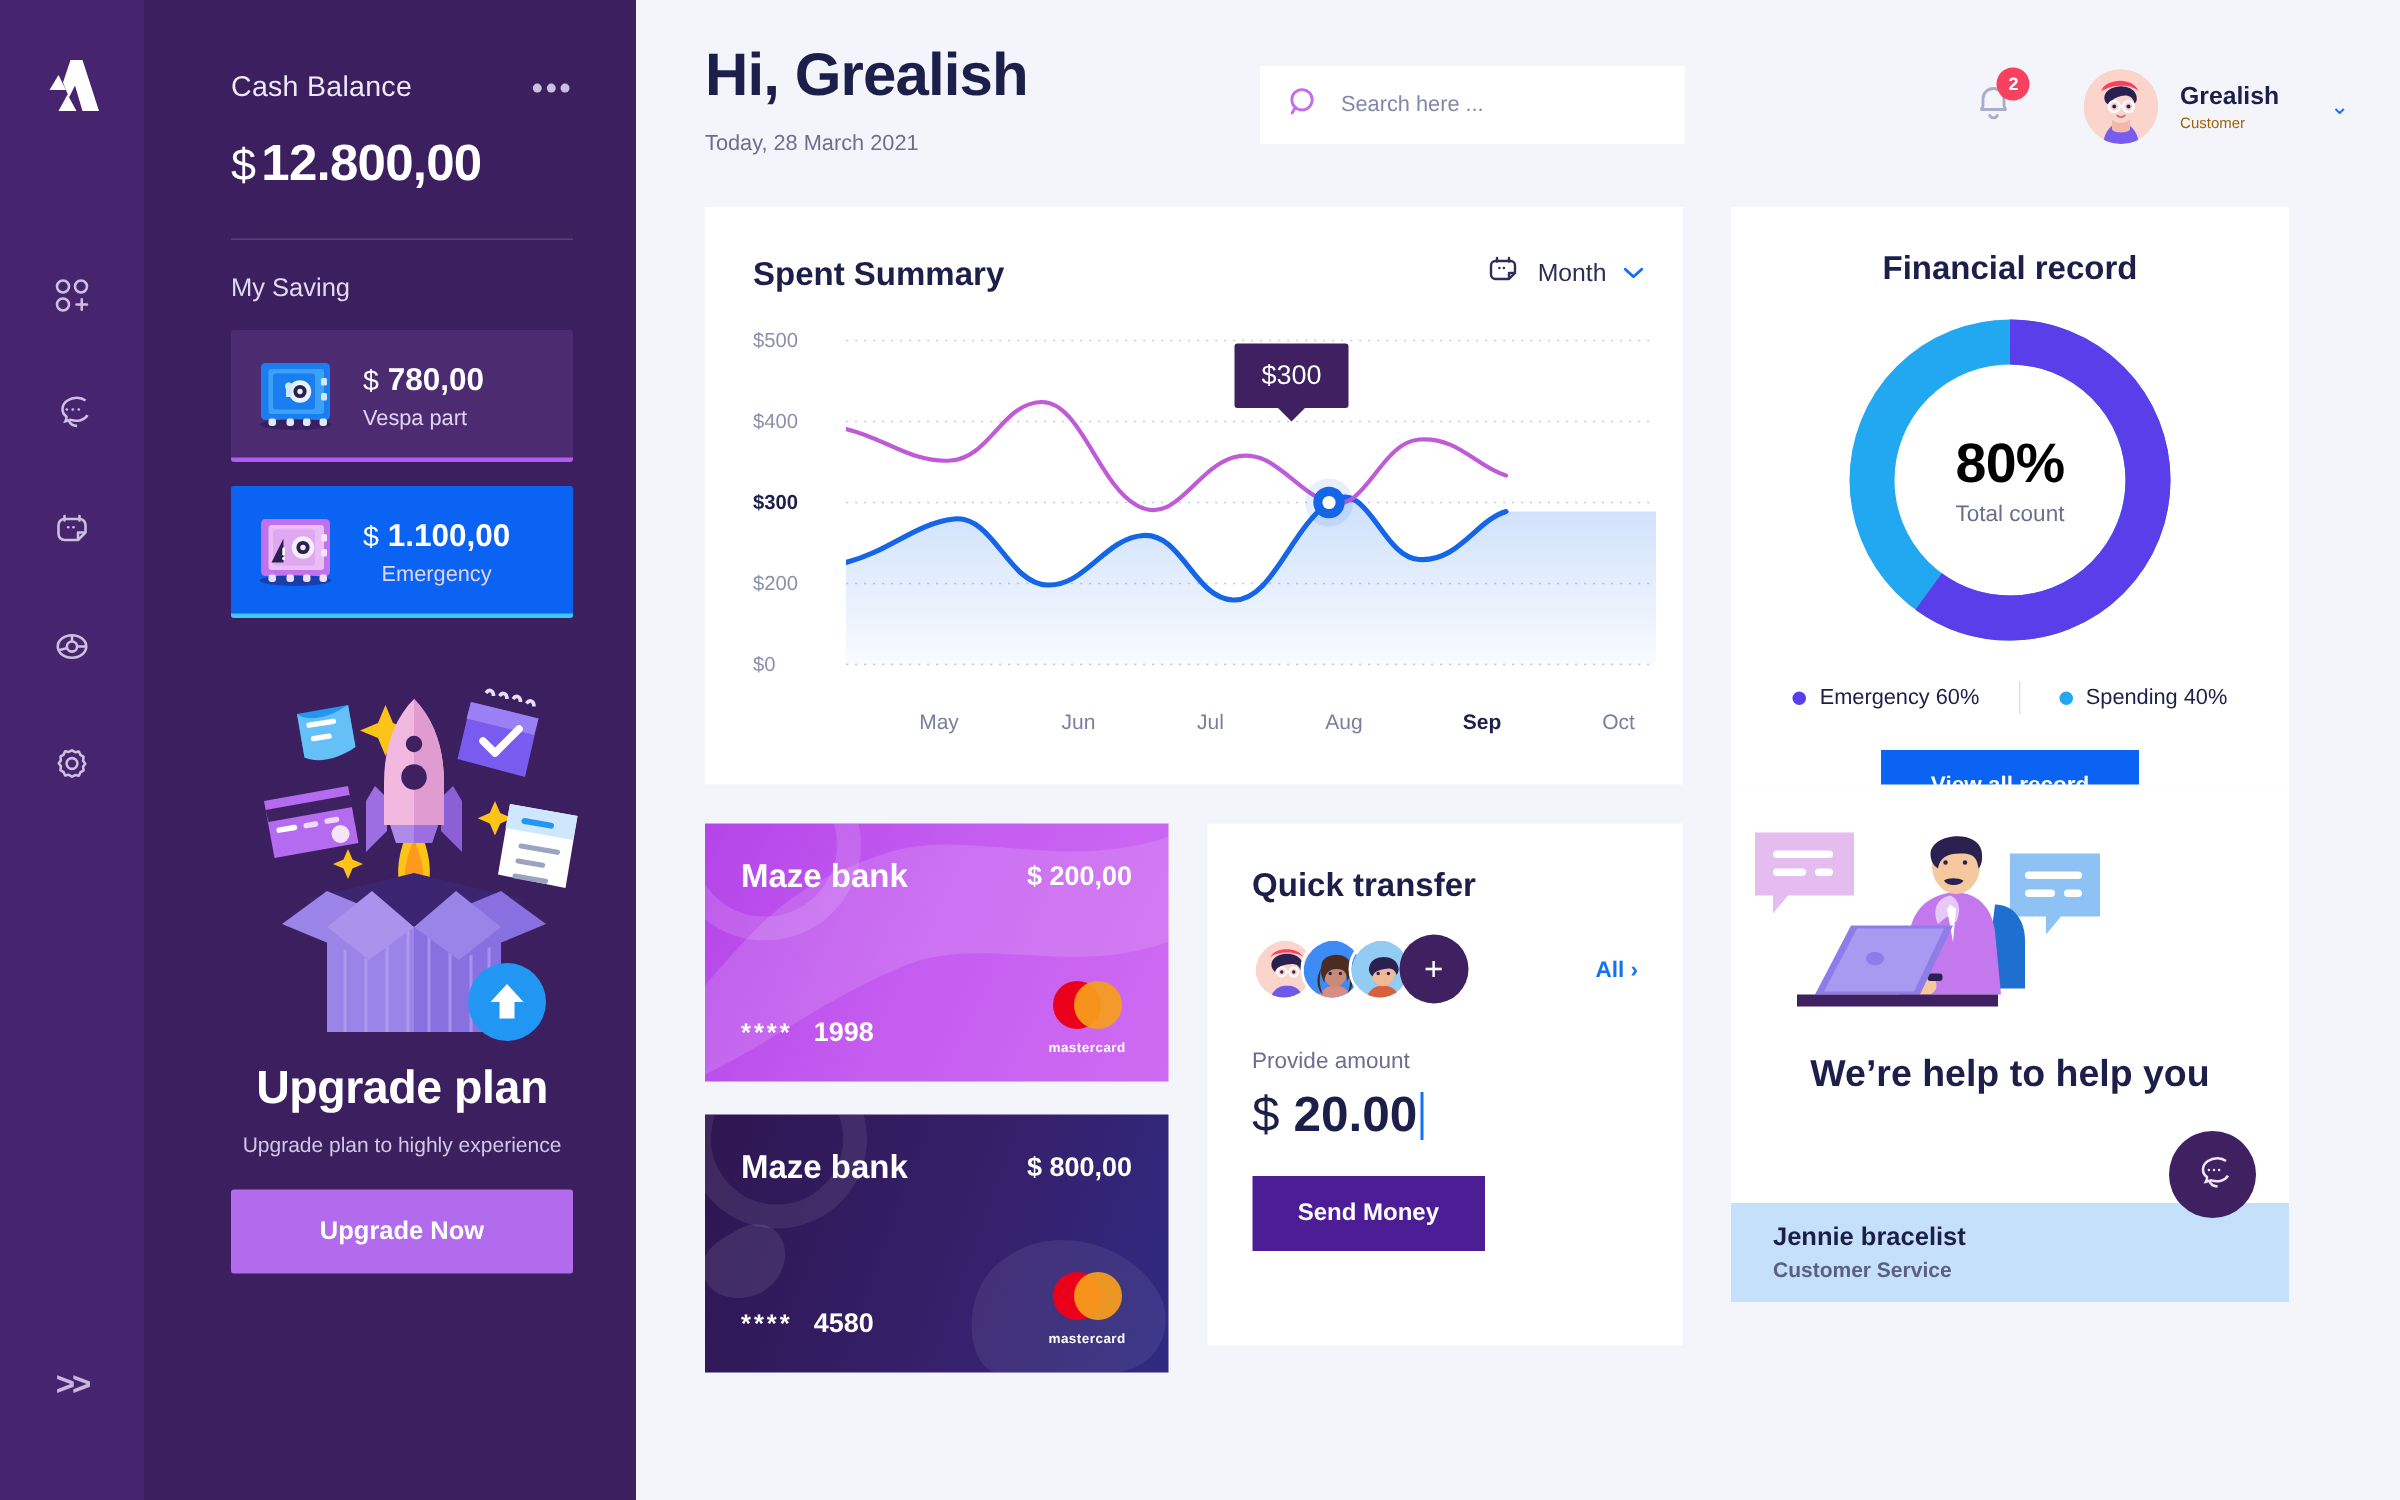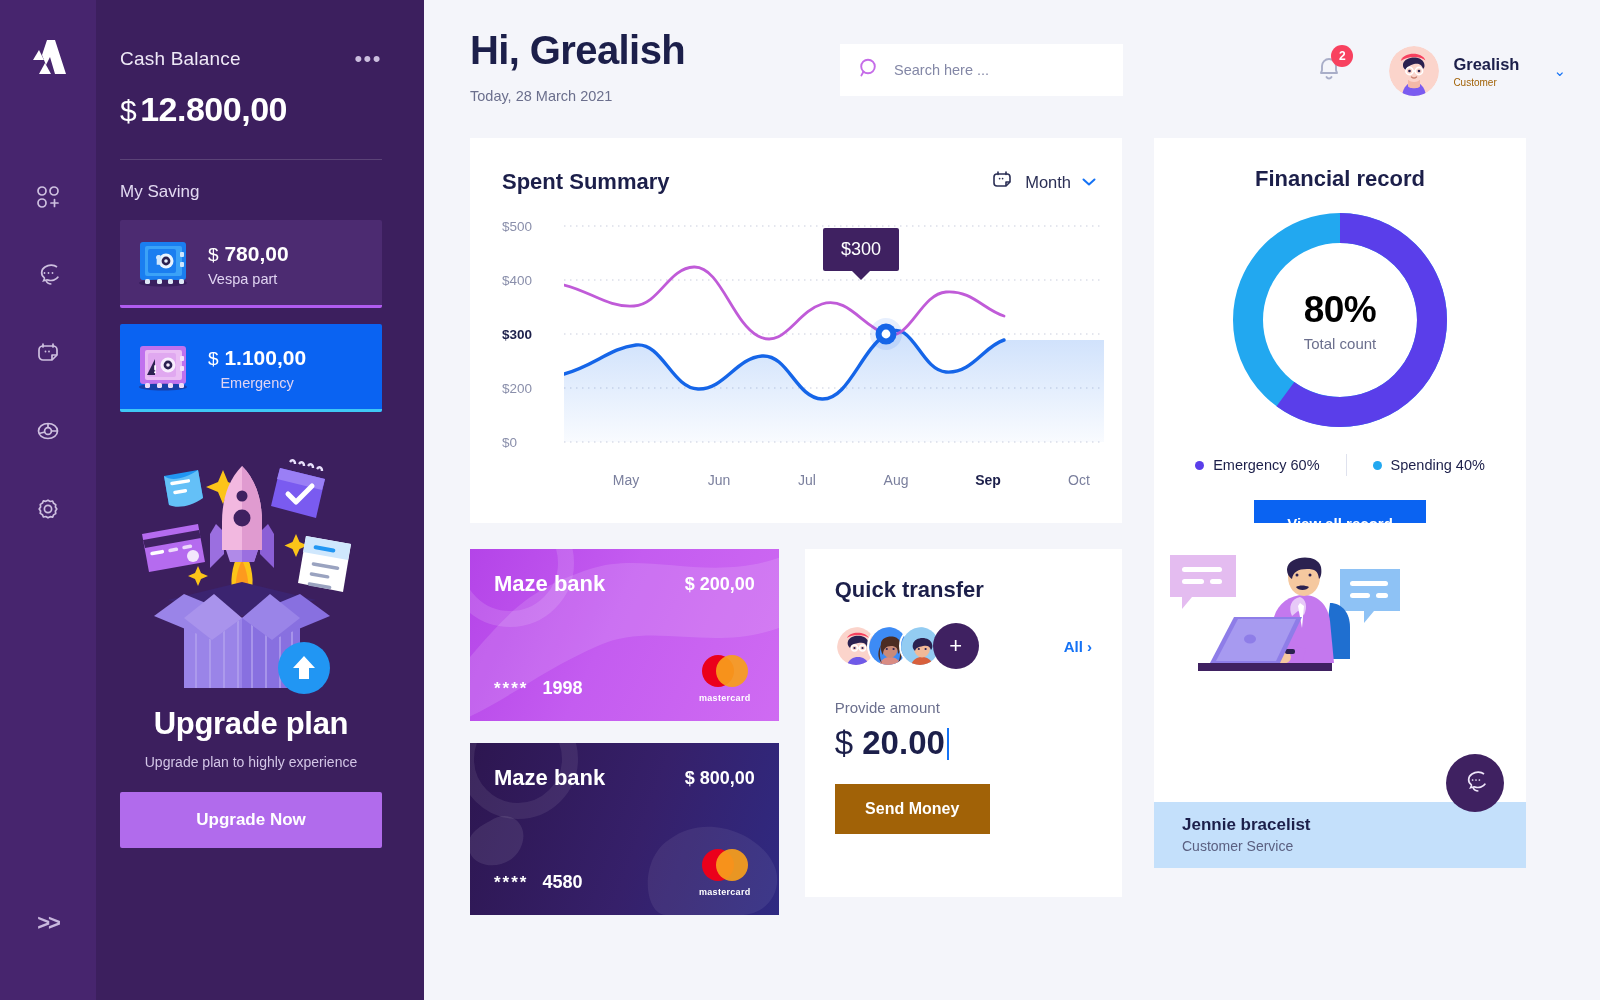--- a/index.html
+++ b/index.html
@@ -25,21 +25,21 @@
   }
   .rail-spacer { flex: 1 1 auto; }
   .rail-collapse {
     margin-bottom: 64px; color: #c9b8de; font-size: 22px;
     letter-spacing: -2px; cursor: pointer; font-weight: 700;
   }
 
   
   .lpanel {
     width: 328px; flex: 0 0 328px; height: 1000px;
-    background: #3c1f5e; padding: 48px 42px 0 24px; color: #fff;
+    background: #3c1f5e; padding: 48px 42px 0 58px; color: #fff;
     position: relative;
   }
   .lp-head { display: flex; align-items: center; justify-content: space-between; }
   .lp-title { font-size: 19px; font-weight: 400; color: #efe9f7; letter-spacing: .2px; }
   .lp-dots { color: #cbbede; font-size: 22px; letter-spacing: 1.5px; cursor: pointer; line-height: 10px; }
   .lp-balance { font-size: 34px; font-weight: 700; margin-top: 20px; letter-spacing: -.5px; white-space: nowrap; }
   .lp-balance .cur { font-weight: 400; font-size: 30px; margin-right: 4px; }
   .lp-divider { height: 1px; background: rgba(255,255,255,.16); margin: 30px 0 22px; }
   .lp-sub { font-size: 17px; color: #e3daf2; margin-bottom: 18px; }
 
@@ -151,21 +151,21 @@
     width: 46px; height: 46px; border-radius: 50%; background: #3f2161;
     color: #fff; display: flex; align-items: center; justify-content: center;
     font-size: 22px; cursor: pointer; margin-left: 2px;
   }
   .qt-all { margin-left: auto; color: #1472f5; font-weight: 700; font-size: 15px; cursor: pointer; }
   .qt-lbl { font-size: 15px; color: #6b6f8d; margin-top: 30px; }
   .qt-amt { font-size: 33px; font-weight: 700; color: #1c1f4a; margin-top: 8px; white-space: nowrap; }
   .qt-amt .cur { font-weight: 400; }
   .caret { display: inline-block; width: 2px; height: 32px; background: #1472f5; vertical-align: -6px; margin-left: 2px; }
   .send-btn {
-    margin-top: 22px; width: 155px; height: 50px; background: #a16207; color: #fff;
+    margin-top: 22px; width: 155px; height: 50px; background: #4c1d95; color: #fff;
     border: none; font-size: 16px; font-weight: 700; font-family: inherit; cursor: pointer;
   }
 
   
   .fin { padding: 28px 26px 0; height: 385px; }
   .fin-title { text-align: center; font-size: 22px; font-weight: 700; color: #1c1f4a; }
   .donut-wrap { display: flex; justify-content: center; margin-top: 14px; position: relative; }
   .donut-ctr { position: absolute; top: 50%; left: 50%; transform: translate(-50%,-50%); text-align: center; }
   .donut-pct { font-size: 37px; font-weight: 700; color: #000000; letter-spacing: -.5px; }
   .donut-sub { font-size: 15px; color: #6b6f8d; margin-top: 4px; }
@@ -177,21 +177,21 @@
     display: block; margin: 24px auto 0; width: 172px; height: 46px; background: #0a63f2;
     color: #fff; border: none; font-size: 15px; font-weight: 700; font-family: inherit; cursor: pointer;
   }
 
   
   .help { margin-top: 0; height: 345px; position: relative; overflow: hidden; }
   .help-img { display: block; margin: 18px auto 0; }
   .help-title { text-align: center; font-size: 25px; font-weight: 700; color: #1c1f4a; margin-top: 6px; }
   .help-foot { position: absolute; left: 0; right: 0; bottom: 0; height: 66px; background: #c4e0fb; padding: 13px 28px; }
   .help-name { font-size: 17px; font-weight: 700; color: #1c1f4a; }
-  .help-role { font-size: 14px; color: #5b6081; margin-top: 3px; }
+  .help-role { font-size: 14px; color: #5b6081; margin-top: 3px; font-weight: bold; }
   .fab {
     position: absolute; right: 22px; bottom: 56px; width: 58px; height: 58px;
     border-radius: 50%; background: #3f2161; display: flex; align-items: center;
     justify-content: center; cursor: pointer; z-index: 5;
   }
 </style>
 </head>
 <body>
 
 <div class="app">
@@ -710,20 +710,21 @@
               <path d="M128 96c-6 8-8 16-4 20l24 6 4-14-18-4z" fill="#c478ee"></path>
               <ellipse cx="128" cy="116" rx="9" ry="7" fill="#f5c89f"></ellipse>
               <rect x="131" y="108" width="10" height="5" rx="2" fill="#2b2150"></rect>
 
               <path d="M56 122l24-46h68l-22 46z" fill="#8e7de8"></path>
               <path d="M62 120l22-42h58l-20 42z" fill="#a79af0"></path>
               <ellipse cx="96" cy="98" rx="6" ry="4.5" fill="#8e7de8"></ellipse>
               <path d="M44 122h134v8H44z" fill="#3f2161"></path>
             </svg>
           </div>
+          <div class="help-title">We’re help to help you</div>
 
           <div class="fab">
             <span>
               <svg width="30" height="30" viewBox="0 0 30 30" fill="none" stroke="#efe6fa" stroke-width="1.7">
                 <path d="M24 8c-3-2.2-8-2.6-12 0-4.2 2.7-4.4 8-.8 10.6.4.3.3 1.2-.6 3.2 2.2-.6 3.3-1.1 3.8-.9 4.2 1.4 9 .2 10.9-3.2"></path>
                 <path d="M13 21.5c.8 2 3 3.4 5.4 3.5"></path>
                 <circle cx="12.6" cy="14" r=".85" fill="#efe6fa" stroke="none"></circle>
                 <circle cx="16" cy="14" r=".85" fill="#efe6fa" stroke="none"></circle>
                 <circle cx="19.4" cy="14" r=".85" fill="#efe6fa" stroke="none"></circle>
               </svg>

